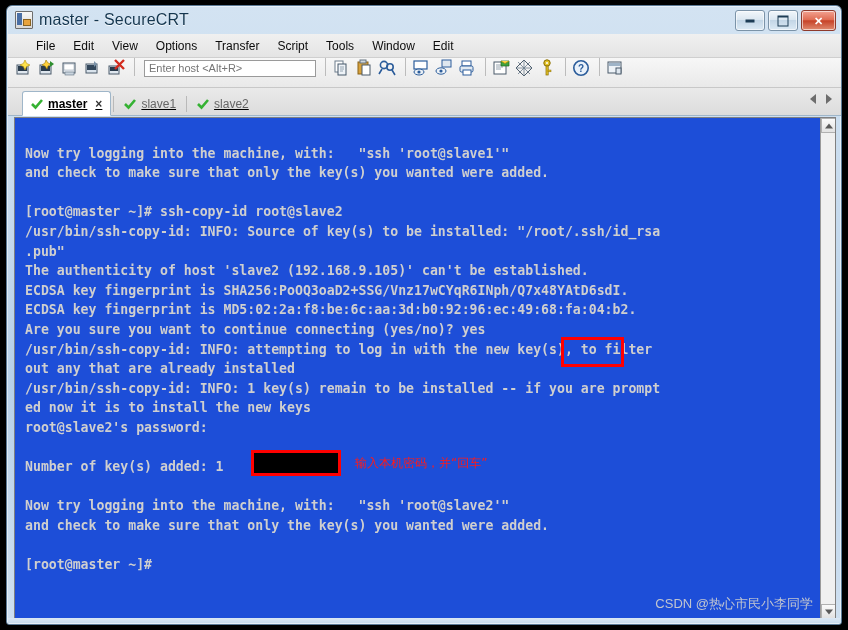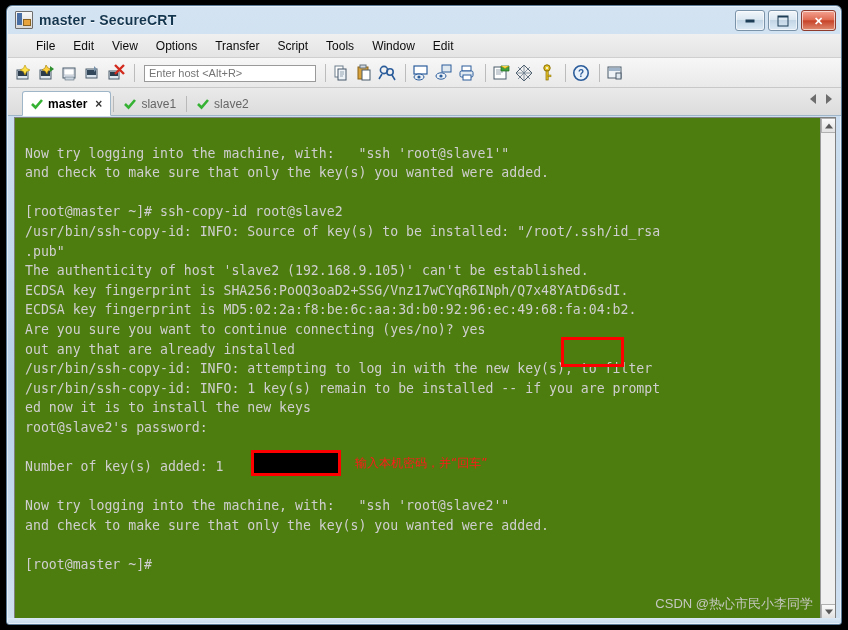--- a/index.html
+++ b/index.html
@@ -36,23 +36,22 @@
   }
   .title-ico::before{
     content:"";position:absolute;left:1px;top:1px;width:5px;height:12px;
     background:#4a6fa5;
   }
   .title-ico::after{
     content:"";position:absolute;left:7px;top:7px;width:6px;height:5px;
     background:#e8a33d;border:1px solid #8a6320;
   }
   .title-text{
-    font-size:14px;color:#14364f;letter-spacing:.2px;
+    font-size:16px;color:#14364f;letter-spacing:.2px;
     text-shadow:0 1px 0 rgba(255,255,255,.8);
-    font-weight:bold;
   }
   .win-buttons{
     position:absolute;right:5px;top:4px;display:flex;gap:3px;
   }
   .wbtn{
     width:28px;height:19px;border-radius:3px;
     border:1px solid #7b93a8;
     background:linear-gradient(to bottom,#f2f7fb 0%,#dbe7f1 45%,#c3d6e6 50%,#dceaf5 100%);
     position:relative;
     box-shadow:0 0 0 1px rgba(255,255,255,.6) inset;
@@ -80,21 +79,21 @@
   .menu-item{
     font-size:12px;color:#0b0b0b;padding:2px 8px;margin-right:2px;
     cursor:default;white-space:nowrap;
   }
 
   
   .toolbar{
     position:absolute;left:1px;top:52px;width:834px;height:30px;
     background:linear-gradient(to bottom,#f7f7f7,#e9e9e9);
     border-bottom:1px solid #c8c8c8;
-    display:flex;align-items:center;padding-left:6px;box-sizing:border-box;
+    display:flex;align-items:flex-start;padding-left:6px;box-sizing:border-box;
   }
   .tb-ico{
     width:20px;height:20px;margin-right:3px;position:relative;flex:none;
     border-radius:2px;
   }
   .tb-ico svg{display:block;}
   .tb-sep{width:1px;height:18px;background:#bcbcbc;margin:0 5px;flex:none;}
   .host-input{
     width:172px;height:17px;margin-left:4px;margin-right:4px;
     border:1px solid #9a9a9a;background:#fff;
@@ -103,21 +102,21 @@
     font-family:"Liberation Sans",sans-serif;
   }
 
   
   .tabbar{
     position:absolute;left:1px;top:82px;width:834px;height:28px;
     background:linear-gradient(to bottom,#eaeaea,#dcdcdc);
     border-bottom:1px solid #9fb6c9;
     box-sizing:border-box;
   }
-  .tabs{position:absolute;left:14px;top:3px;display:flex;align-items:flex-end;}
+  .tabs{position:absolute;left:14px;top:3px;display:flex;align-items:flex-end;text-decoration:underline;}
   .tab{
     height:24px;display:flex;align-items:center;gap:5px;
     padding:0 8px;font-size:12px;color:#666;box-sizing:border-box;
     border-top-left-radius:3px;border-top-right-radius:3px;
   }
   .tab.active{
     background:#fff;color:#000;font-weight:bold;
     border:1px solid #9fb6c9;border-bottom:1px solid #fff;
     height:25px;
   }
@@ -134,22 +133,22 @@
   .navarrow.right{border-top:5px solid transparent;border-bottom:5px solid transparent;border-left:6px solid #6d6d6d;}
 
   
   .term-wrap{
     position:absolute;left:7px;top:111px;width:822px;height:503px;
     background:#000;border:1px solid #808080;box-sizing:border-box;
     overflow:hidden;
   }
   .term{
     position:absolute;left:0;top:0;right:15px;bottom:0;
-    background:#4d7c0f;overflow:hidden;
-    padding:6px 12px 0 10px;box-sizing:border-box;
+    background:#1d4ed8;overflow:hidden;
+    padding:6px 12px 0 10px;box-sizing:border-box;font-weight:bold;
   }
   .line{
     font-family:"DejaVu Sans Mono","Liberation Mono",monospace;
     font-size:13.2px;line-height:19.6px;
     color:#cfcfcf;white-space:pre;letter-spacing:0px;
     height:19.6px;
   }
   .sb{
     position:absolute;right:0;top:0;width:15px;bottom:0;
     background:#f0f0f0;border-left:1px solid #9a9a9a;box-sizing:border-box;
@@ -390,22 +389,22 @@
         <div class="line">Now try logging into the machine, with:   "ssh 'root@slave1'"</div>
         <div class="line">and check to make sure that only the key(s) you wanted were added.</div>
         <div class="line"></div>
         <div class="line">[root@master ~]# ssh-copy-id root@slave2</div>
         <div class="line">/usr/bin/ssh-copy-id: INFO: Source of key(s) to be installed: "/root/.ssh/id_rsa</div>
         <div class="line">.pub"</div>
         <div class="line">The authenticity of host 'slave2 (192.168.9.105)' can't be established.</div>
         <div class="line">ECDSA key fingerprint is SHA256:PoOQ3oaD2+SSG/Vnz17wCYqR6INph/Q7x48YAtD6sdI.</div>
         <div class="line">ECDSA key fingerprint is MD5:02:2a:f8:be:6c:aa:3d:b0:92:96:ec:49:68:fa:04:b2.</div>
         <div class="line">Are you sure you want to continue connecting (yes/no)? yes</div>
+        <div class="line">/usr/bin/ssh-copy-id: INFO: attempting to log in with the new key(s), to filter</div>
         <div class="line">out any that are already installed</div>
-        <div class="line">/usr/bin/ssh-copy-id: INFO: attempting to log in with the new key(s), to filter</div>
         <div class="line">/usr/bin/ssh-copy-id: INFO: 1 key(s) remain to be installed -- if you are prompt</div>
         <div class="line">ed now it is to install the new keys</div>
         <div class="line">root@slave2's password:</div>
         <div class="line"></div>
         <div class="line">Number of key(s) added: 1</div>
         <div class="line"></div>
         <div class="line">Now try logging into the machine, with:   "ssh 'root@slave2'"</div>
         <div class="line">and check to make sure that only the key(s) you wanted were added.</div>
         <div class="line"></div>
         <div class="line">[root@master ~]#</div>

